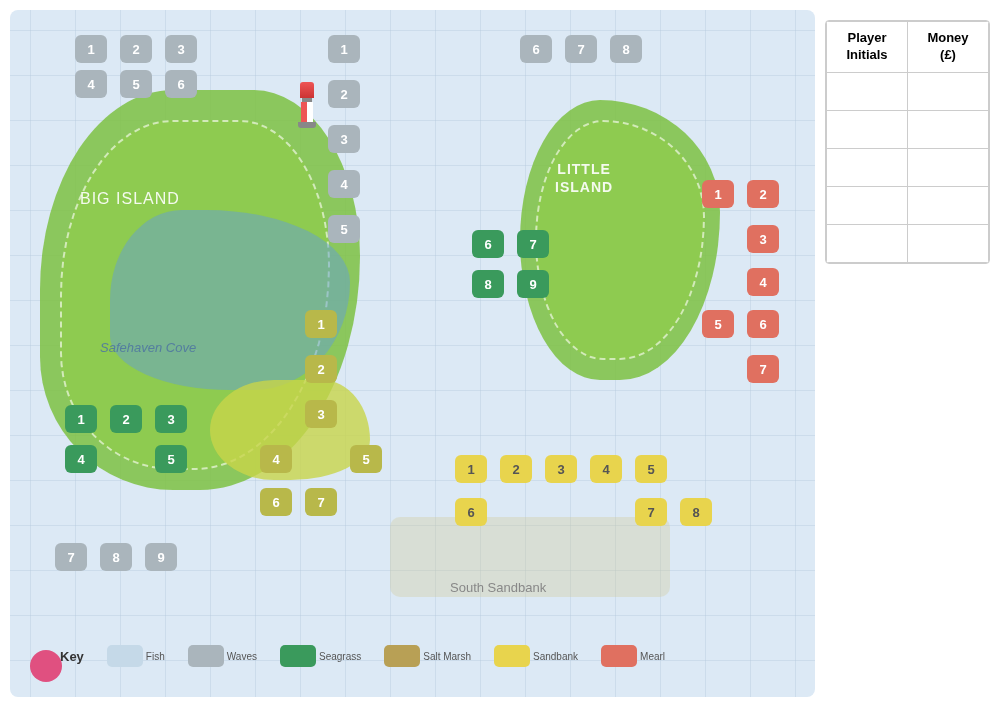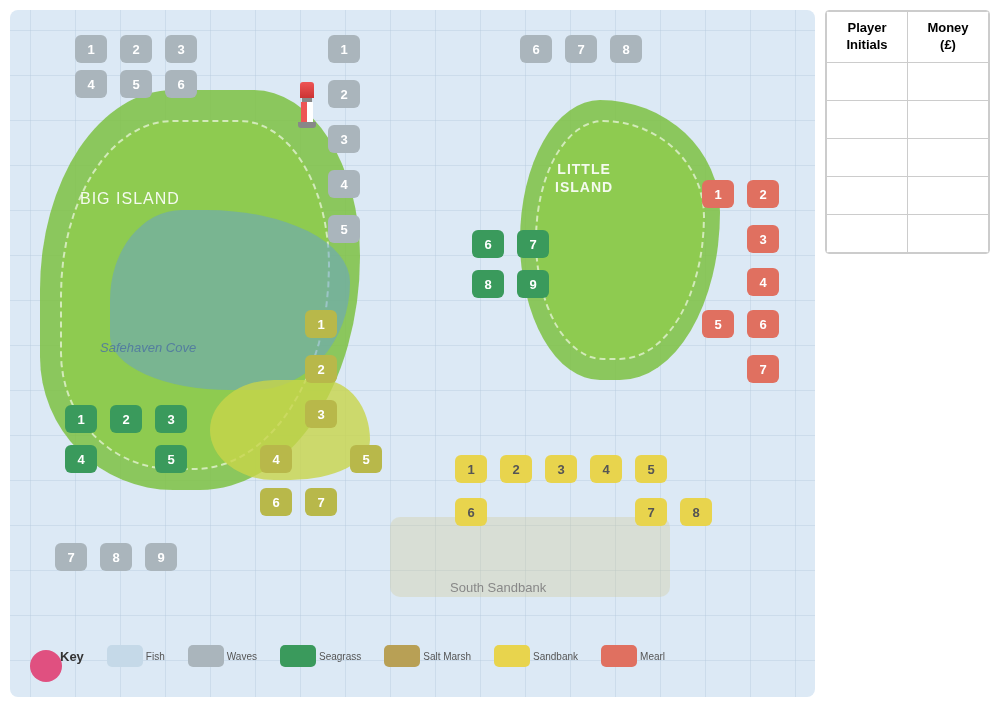--- a/index.html
+++ b/index.html
@@ -264,20 +264,21 @@
       width: 165px;
       display: flex;
       flex-direction: column;
       gap: 0;
     }
     .score-table {
       border: 1.5px solid #ccc;
       border-radius: 4px;
       overflow: hidden;
       width: 100%;
+      margin-top: 10px;
     }
     .score-table table {
       width: 100%;
       border-collapse: collapse;
     }
     .score-table th {
       background: #fff;
       border: 1px solid #ccc;
       padding: 8px 5px;
       font-size: 13px;

